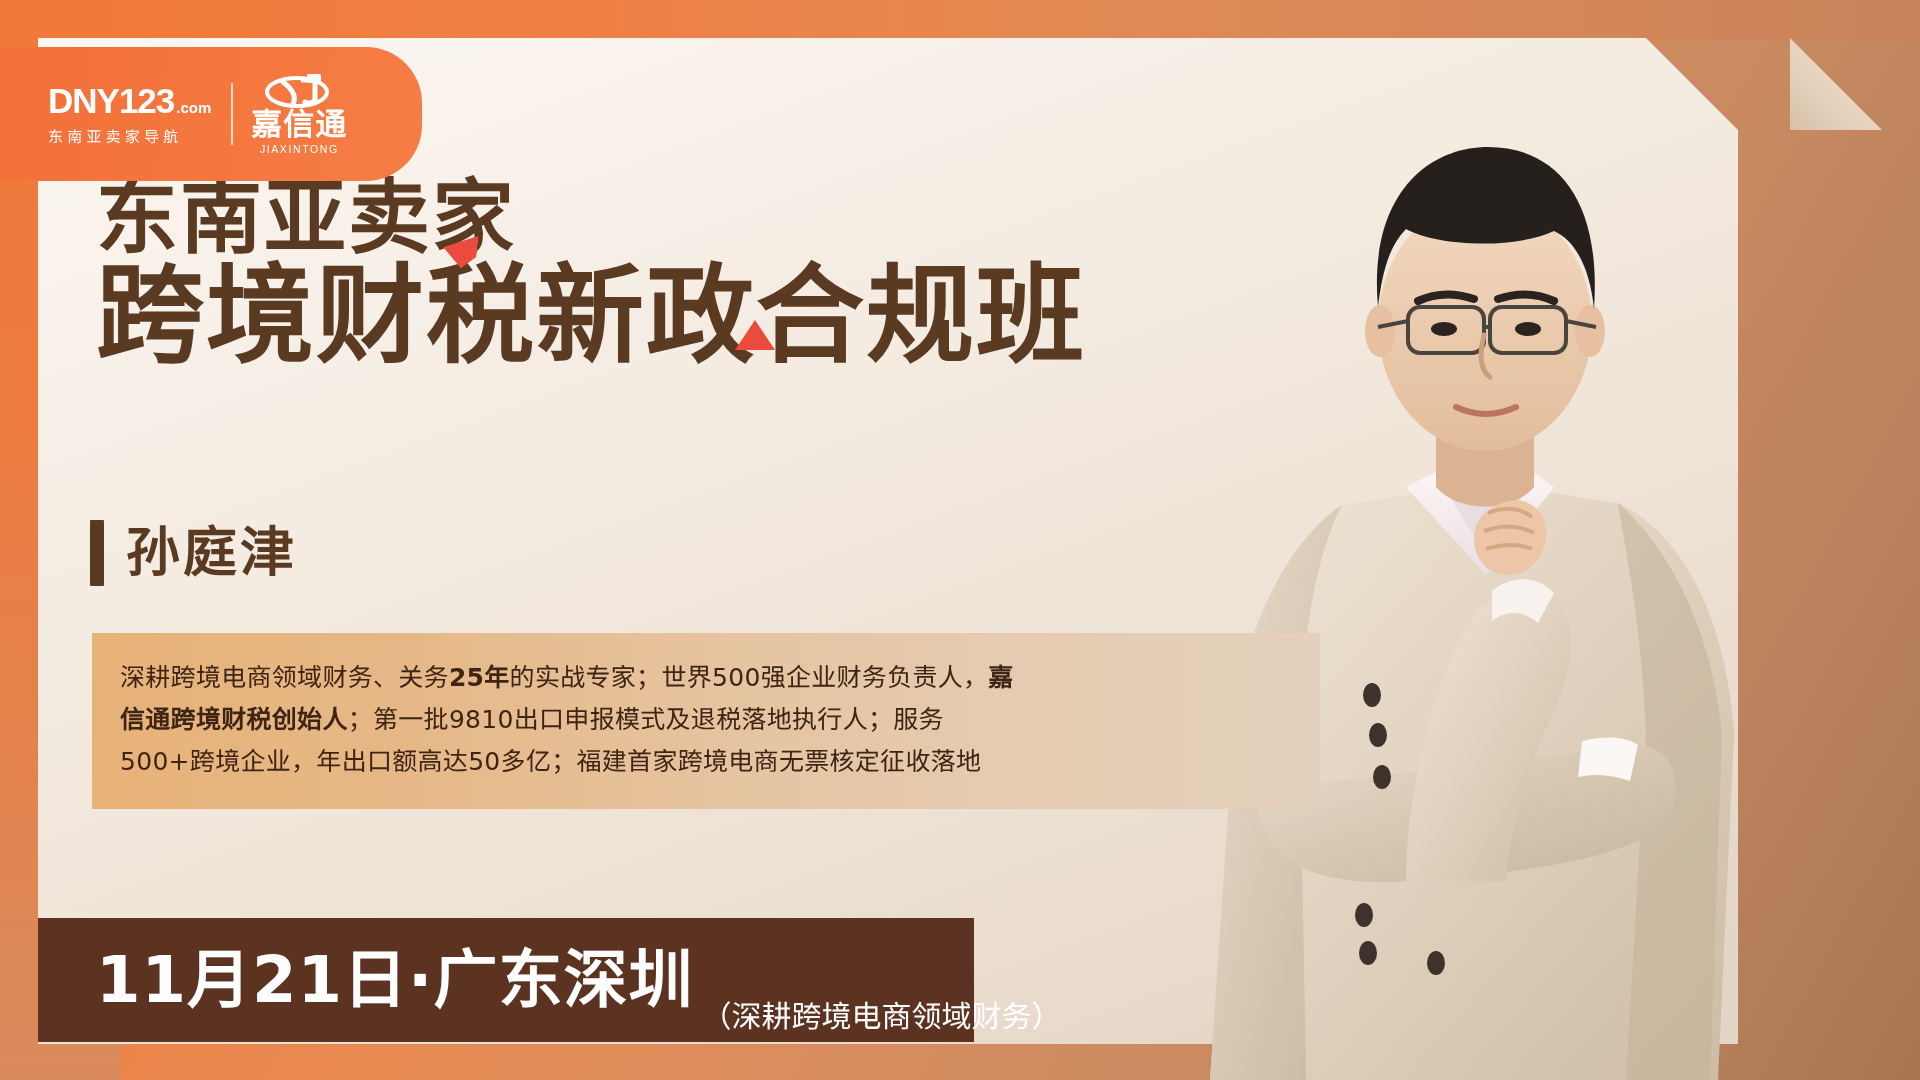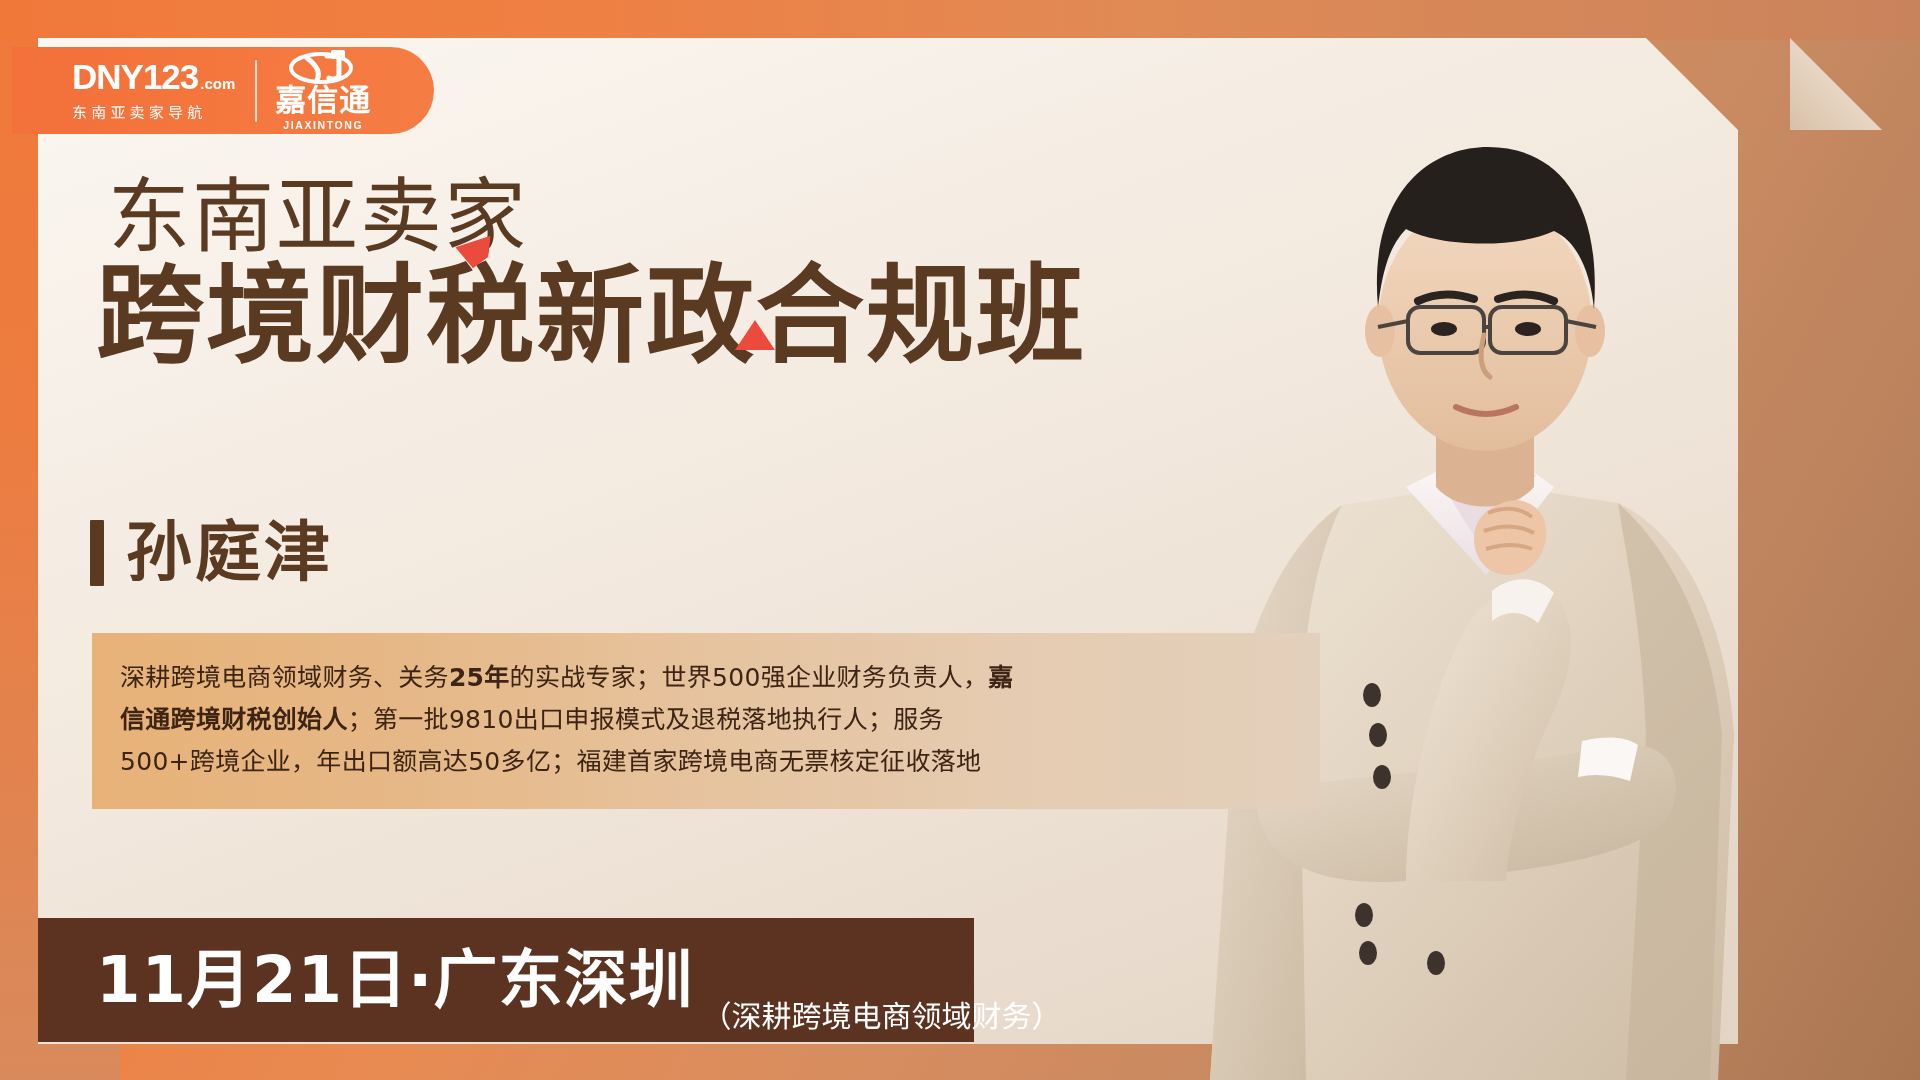--- a/index.html
+++ b/index.html
@@ -37,27 +37,26 @@
   .panel-fold{
     position:absolute;right:38px;top:38px;width:92px;height:92px;
     background:linear-gradient(225deg,#f6eee4 0%,#e8d8c6 55%,#d8c3ac 100%);
     clip-path:polygon(0 0, 100% 100%, 0 100%);
     opacity:.95;
   }
 
   
   .logo-pill{
     position:absolute;left:0;top:47px;
-    height:87px;width:422px;
+    height:134px;width:422px;
     background:linear-gradient(95deg,#f3703a 0%,#f4763d 45%,#f57d44 100%);
     border-radius:0 56px 56px 0;
     display:flex;align-items:center;
-    box-sizing:border-box;padding-left:60px;
+    box-sizing:border-box;padding-left:48px;
     z-index:14;
-    margin-left:12px;
   }
   .logo-left{display:flex;flex-direction:column;justify-content:center;}
   .dny{
     color:#fff;font-weight:bold;font-size:35px;letter-spacing:-1px;
     line-height:1;font-family:"Liberation Sans",sans-serif;
     display:flex;align-items:baseline;
   }
   .dny .com{font-size:15px;font-weight:bold;margin-left:2px;letter-spacing:0;}
   .dny-sub{
     color:#fff;font-size:15px;letter-spacing:4.2px;margin-top:7px;
@@ -69,30 +68,30 @@
   }
   .logo-right{display:flex;flex-direction:column;align-items:center;justify-content:center;}
   .jxt-mark{
     width:72px;height:34px;position:relative;margin-bottom:1px;
   }
   .jxt-cn{
     color:#fff;font-size:31px;font-weight:bold;letter-spacing:1px;line-height:1;
     font-family:"DejaVu Sans","Liberation Sans",sans-serif;
   }
   .jxt-en{
-    color:#fff;font-size:10.5px;font-weight:bold;letter-spacing:1.6px;margin-top:3px;
+    color:#fff;font-size:10.5px;font-weight:normal;letter-spacing:1.6px;margin-top:3px;
     font-family:"Liberation Sans",sans-serif;
   }
 
   
   .title-wrap{position:absolute;left:96px;top:176px;z-index:12;}
   .title-line1{
     font-family:"DejaVu Serif","Liberation Serif",serif;
-    font-weight:normal;font-size:82px;color:#5b3a22;line-height:1;
-    letter-spacing:2px;position:relative;white-space:nowrap;margin-left:12px;
+    font-weight:bold;font-size:82px;color:#5b3a22;line-height:1;
+    letter-spacing:2px;position:relative;white-space:nowrap;
   }
   .title-line2{
     font-family:"DejaVu Serif","Liberation Serif",serif;
     font-weight:bold;font-size:108px;color:#5b3a22;line-height:1.06;
     letter-spacing:2px;position:relative;white-space:nowrap;
   }
   .accent-a{
     position:absolute;left:347px;top:58px;width:34px;height:34px;
     background:#ea4b3c;z-index:3;
     clip-path:polygon(100% 0,100% 62%,58% 100%,0 44%);
@@ -107,21 +106,21 @@
   
   .speaker{
     position:absolute;left:90px;top:520px;z-index:12;
     display:flex;align-items:center;
   }
   .speaker-bar{
     width:14px;height:66px;background:#5b3a22;border-radius:1px;margin-right:22px;
   }
   .speaker-name{
     font-family:"DejaVu Sans","Liberation Sans",sans-serif;
-    font-weight:bold;font-size:66px;color:#5b3a22;line-height:1;letter-spacing:3px;
+    font-weight:bold;font-size:54px;color:#5b3a22;line-height:1;letter-spacing:3px;
   }
 
   
   .desc{
     position:absolute;left:92px;top:633px;width:1228px;
     background:linear-gradient(90deg,#e7b278 0%,#e6b887 26%,#e6c4a0 52%,#e5cbb0 74%,#e3d0bc 100%);
     padding:24px 28px 26px 28px;box-sizing:border-box;z-index:12;
   }
   .desc p{
     margin:0;color:#3d2414;font-size:25px;line-height:42px;

